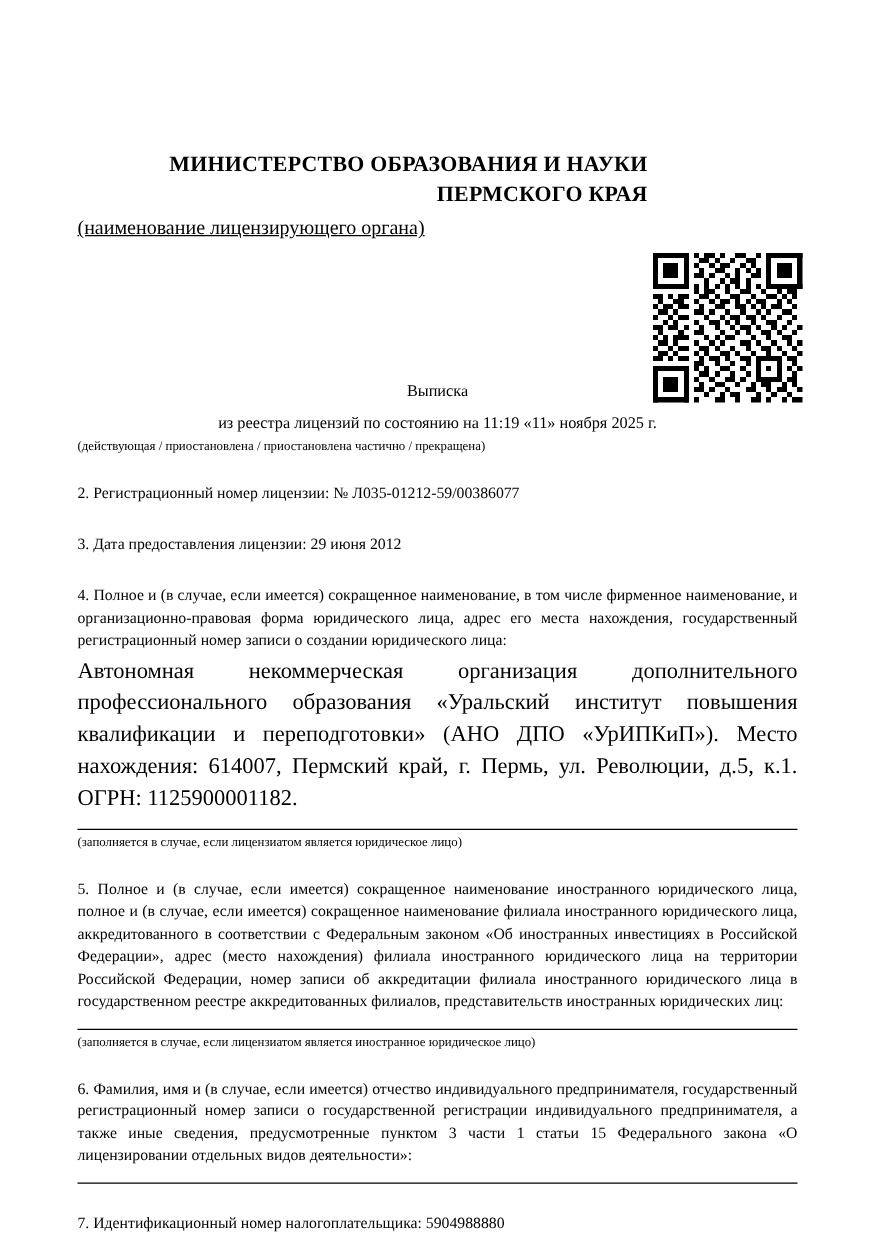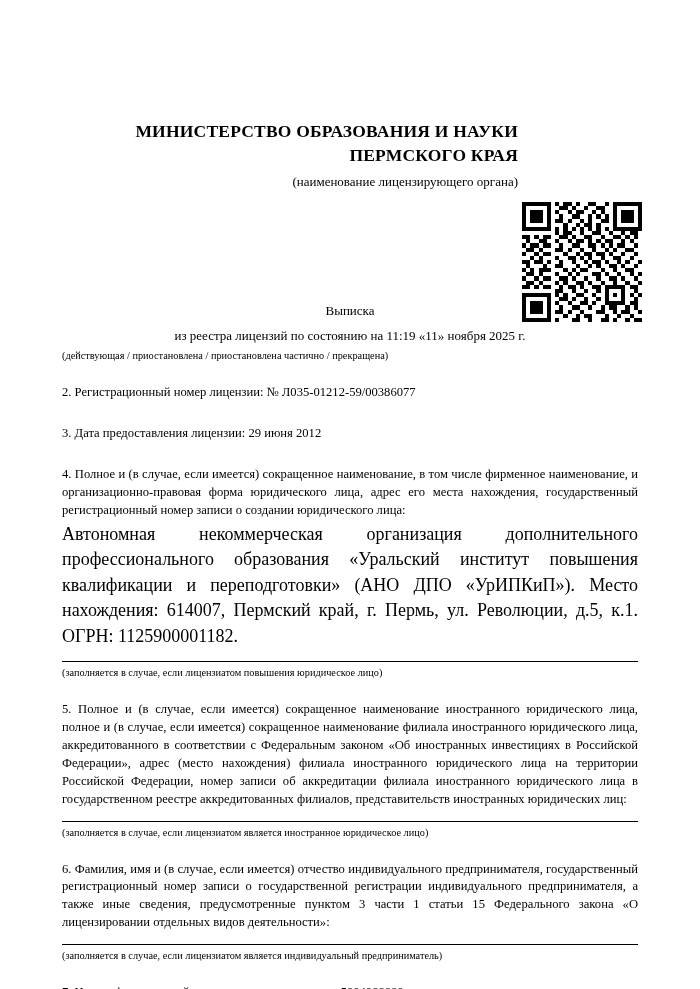--- a/index.html
+++ b/index.html
@@ -36,24 +36,25 @@
     text-align: right;
     font-weight: bold;
     font-size: 17.5px;
     line-height: 1.35;
     letter-spacing: 0.2px;
     padding-right: 120px;
   }
   .org-title .line2 { display: block; }
 
   .caption {
-    text-align: right;
-    font-size: 13px;
+    text-align: left;
+    font-size: 16px;
     margin-top: 7px;
     padding-right: 120px;
+    text-decoration: underline;
   }
 
   .doc-type {
     margin-top: 113px;
     text-align: center;
     font-size: 13px;
   }
   .doc-sub {
     margin-top: 9px;
     text-align: center;
@@ -359,25 +360,24 @@
 
   <div class="note">(действующая / приостановлена / приостановлена частично / прекращена)</div>
 
   <div class="item">2. Регистрационный номер лицензии: № Л035-01212-59/00386077</div>
 
   <div class="item">3. Дата предоставления лицензии: 29 июня 2012</div>
 
   <div class="item">4. Полное и (в случае, если имеется) сокращенное наименование, в том числе фирменное наименование, и организационно-правовая форма юридического лица, адрес его места нахождения, государственный регистрационный номер записи о создании юридического лица:</div>
   <div class="body-text">Автономная некоммерческая организация дополнительного профессионального образования «Уральский институт повышения квалификации и переподготовки» (АНО ДПО «УрИПКиП»). Место нахождения: 614007, Пермский край, г. Пермь, ул. Революции, д.5, к.1. ОГРН: 1125900001182.</div>
   <hr class="rule">
-  <div class="note">(заполняется в случае, если лицензиатом повышения юридическое лицо)</div>
+  <div class="note">(заполняется в случае, если лицензиатом является юридическое лицо)</div>
 
   <div class="item">5. Полное и (в случае, если имеется) сокращенное наименование иностранного юридического лица, полное и (в случае, если имеется) сокращенное наименование филиала иностранного юридического лица, аккредитованного в соответствии с Федеральным законом «Об иностранных инвестициях в Российской Федерации», адрес (место нахождения) филиала иностранного юридического лица на территории Российской Федерации, номер записи об аккредитации филиала иностранного юридического лица в государственном реестре аккредитованных филиалов, представительств иностранных юридических лиц:</div>
   <hr class="rule">
   <div class="note">(заполняется в случае, если лицензиатом является иностранное юридическое лицо)</div>
 
   <div class="item">6. Фамилия, имя и (в случае, если имеется) отчество индивидуального предпринимателя, государственный регистрационный номер записи о государственной регистрации индивидуального предпринимателя, а также иные сведения, предусмотренные пунктом 3 части 1 статьи 15 Федерального закона «О лицензировании отдельных видов деятельности»:</div>
   <hr class="rule">
-  <div class="note">(заполняется в случае, если лицензиатом является индивидуальный предприниматель)</div>
 
   <div class="item">7. Идентификационный номер налогоплательщика: 5904988880</div>
 
 </div>
 
 </body></html>

